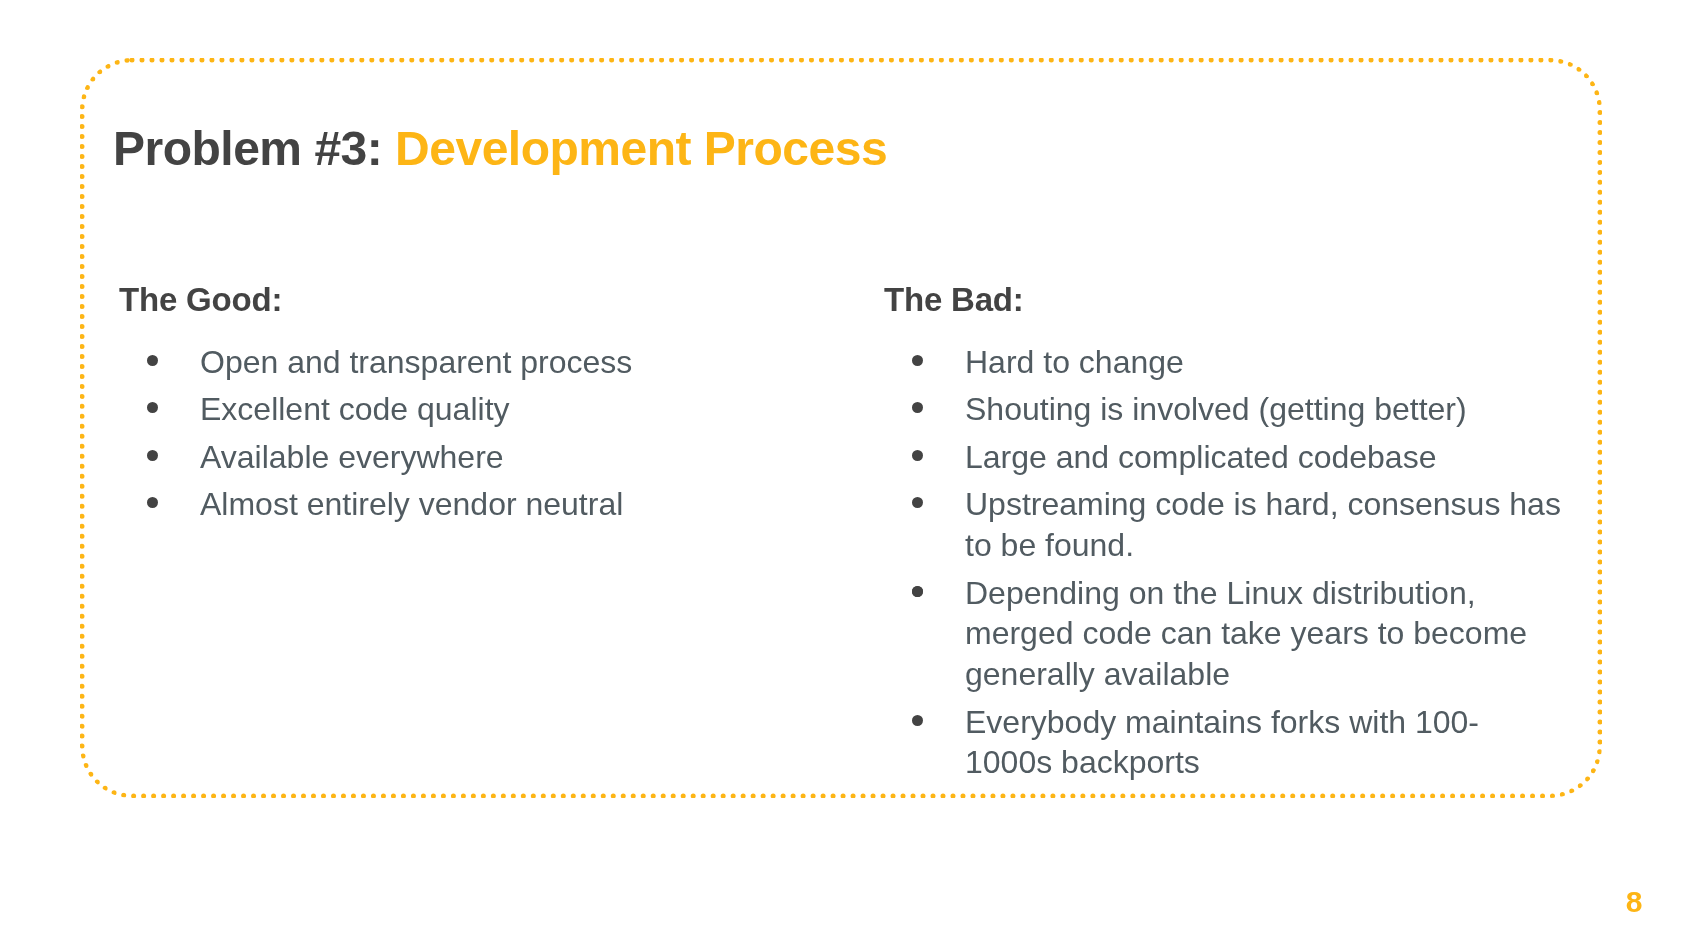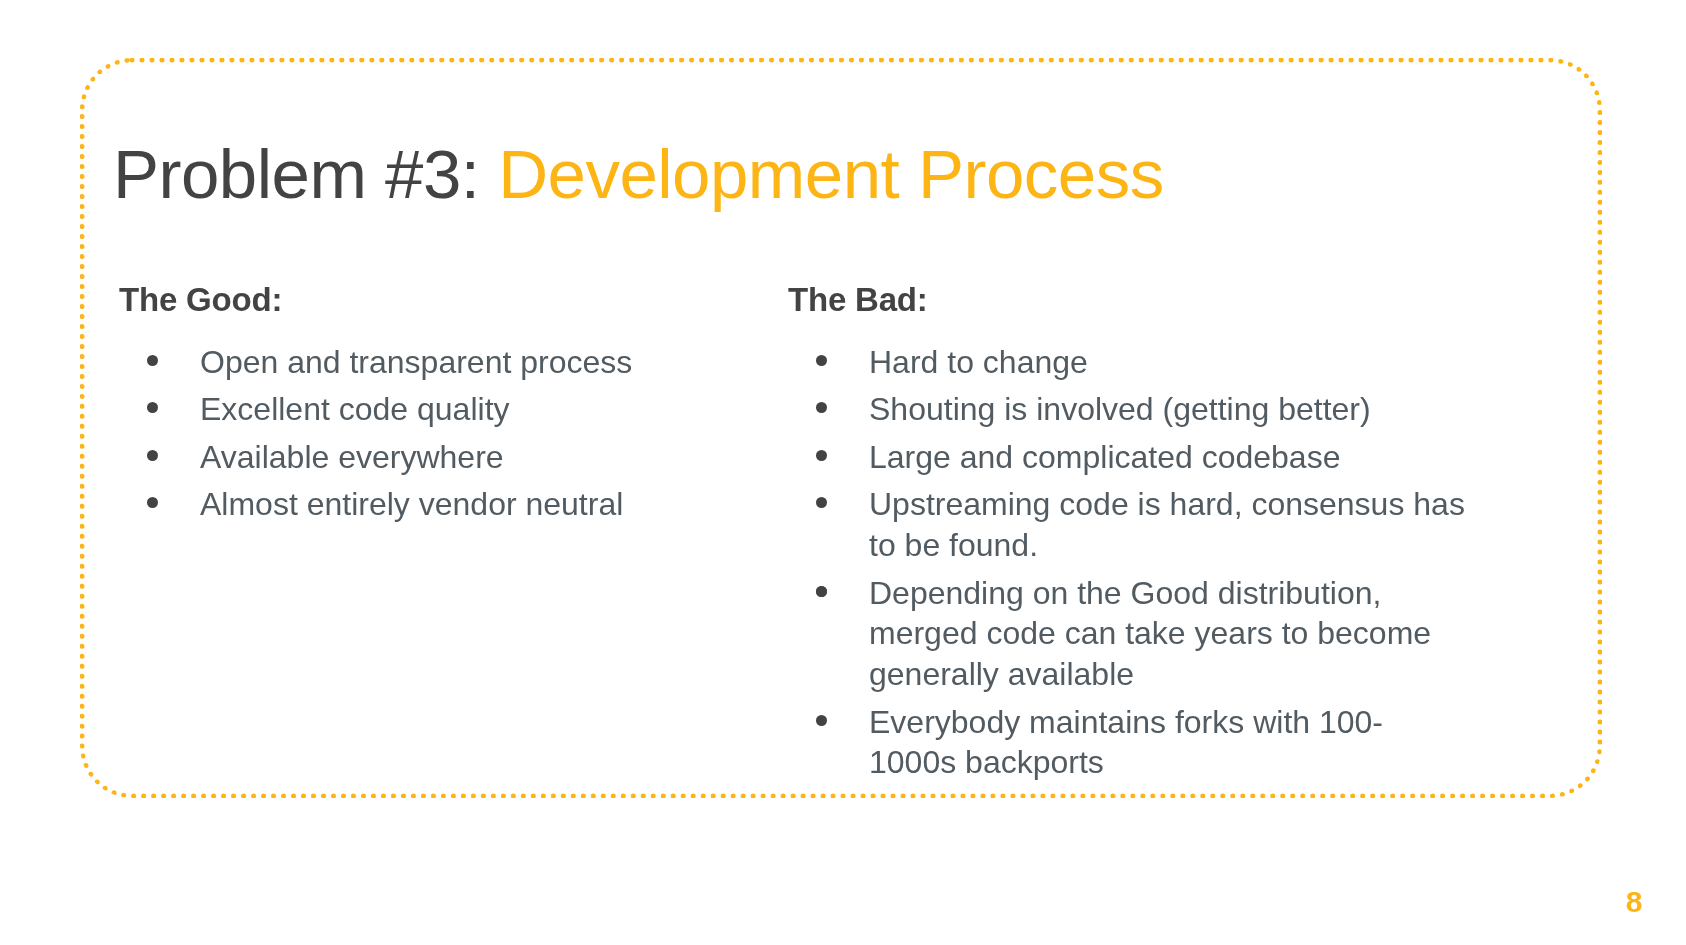--- a/index.html
+++ b/index.html
@@ -32,22 +32,22 @@
     border-radius: 52px;
     box-sizing: border-box;
     pointer-events: none;
   }
 
   .title {
     position: absolute;
     left: 113px;
     top: 92px;
     width: 1450px;
-    font-size: 69px;
-    font-weight: normal;
+    font-size: 48px;
+    font-weight: bold;
     line-height: 1.06;
     letter-spacing: -0.5px;
     color: #434343;
     white-space: nowrap;
   }
   .title .accent {
     color: #FDB515;
   }
 
   .columns {
@@ -56,21 +56,21 @@
     top: 280px;
     width: 1515px;
     height: 520px;
   }
 
   .col {
     position: absolute;
     top: 0;
   }
   .col-good { left: 119px; width: 660px; }
-  .col-bad  { left: 788px; width: 680px; }
+  .col-bad  { left: 884px; width: 680px; }
 
   .col-head {
     font-size: 33px;
     font-weight: bold;
     color: #434343;
     letter-spacing: -0.2px;
     margin: 0 0 22px 0;
     line-height: 1.2;
   }
 
@@ -161,21 +161,21 @@
         </li>
         <li>
           <span class="dot"></span>
           <span>Upstreaming code is hard, consensus has to be found.</span>
         </li>
         <li>
           <span class="dot"></span>
         </li>
         <li>
           <span class="dot"></span>
-          <span>Depending on the Good distribution, merged code can take years to become generally available</span>
+          <span>Depending on the Linux distribution, merged code can take years to become generally available</span>
         </li>
         <li>
           <span class="dot"></span>
           <span>Everybody maintains forks with 100-1000s backports</span>
         </li>
       </ul>
     </div>
 
   </div>
 

